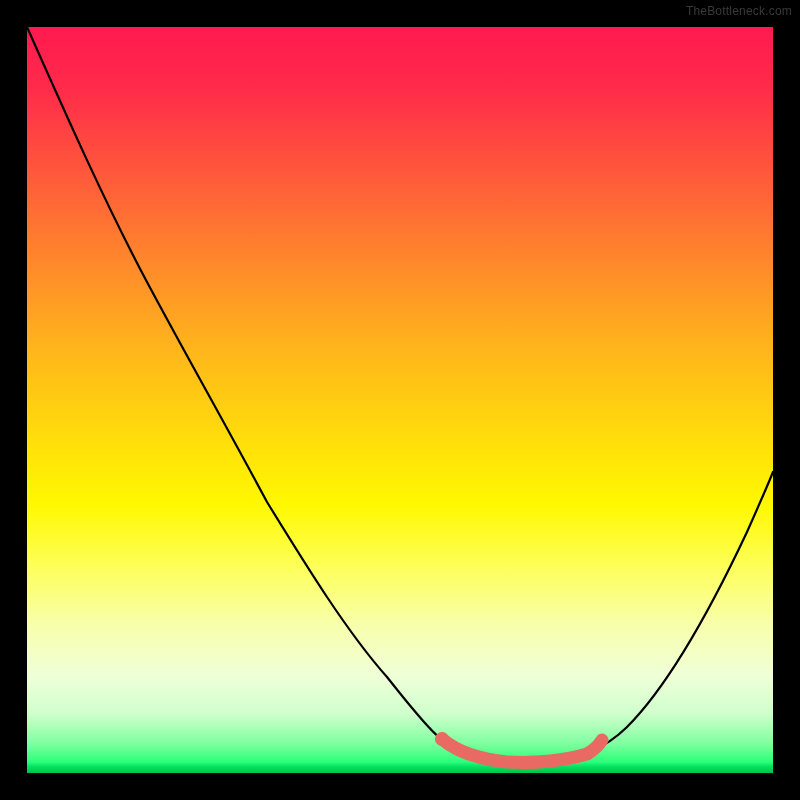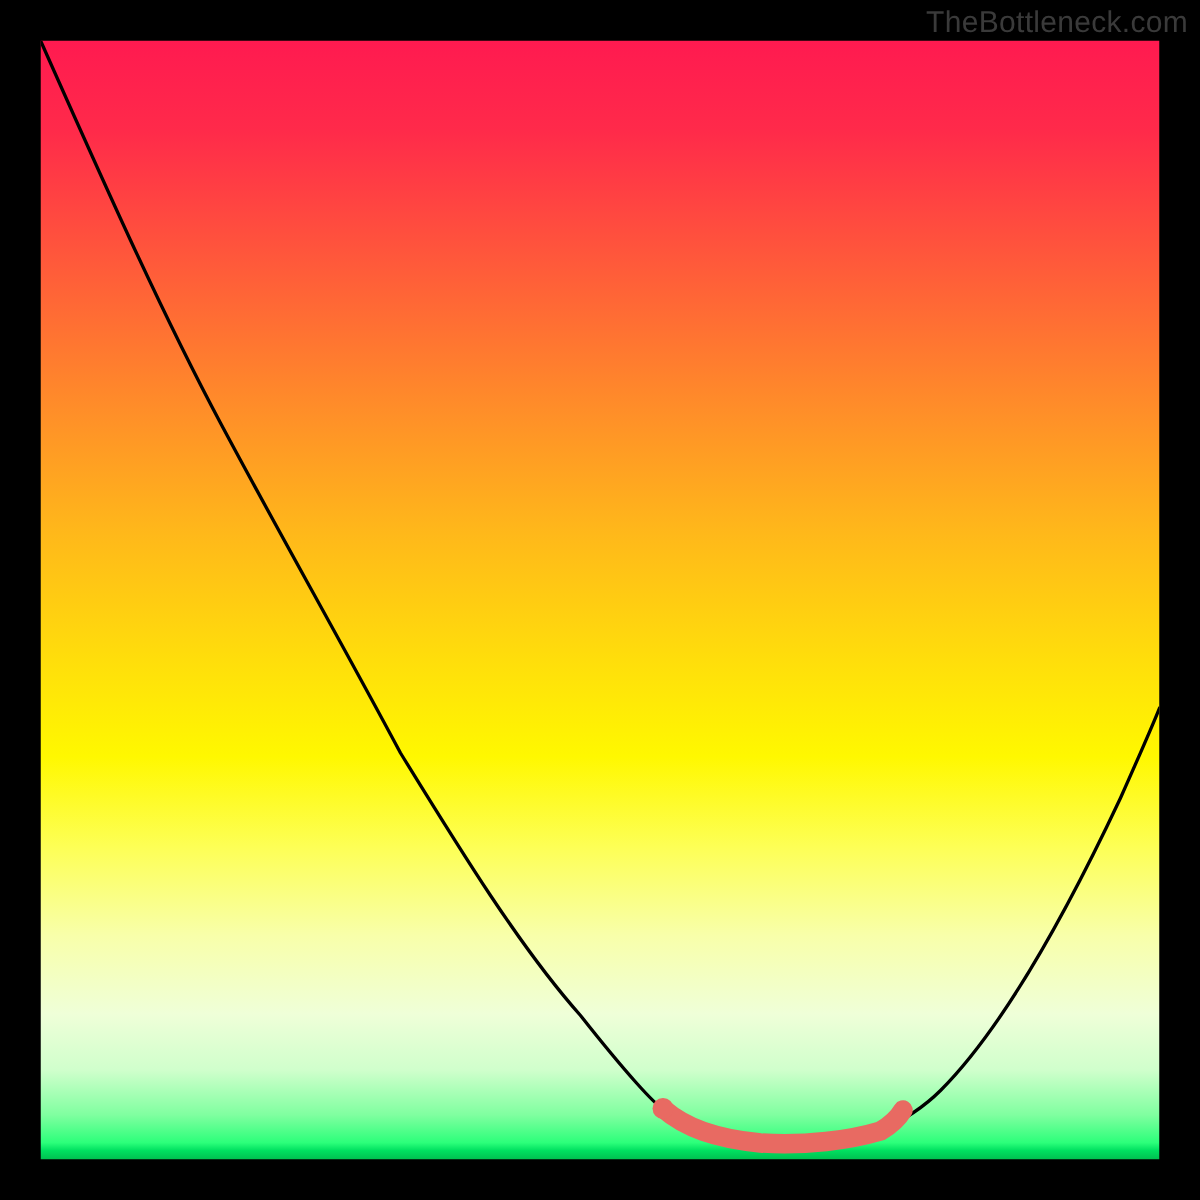--- a/index.html
+++ b/index.html
@@ -38,21 +38,21 @@
       #00e060 99.2%,
       #00c050 100%
     );
   }
   .watermark {
     position: absolute;
     top: 4px;
     right: 8px;
     color: #3a3a3a;
     font-family: Arial, Helvetica, sans-serif;
-    font-size: 20px;
+    font-size: 12px;
     font-weight: 500;
     letter-spacing: 0.2px;
   }
   svg.curves {
     position: absolute;
     inset: 0;
     width: 100%;
     height: 100%;
   }
 </style>

